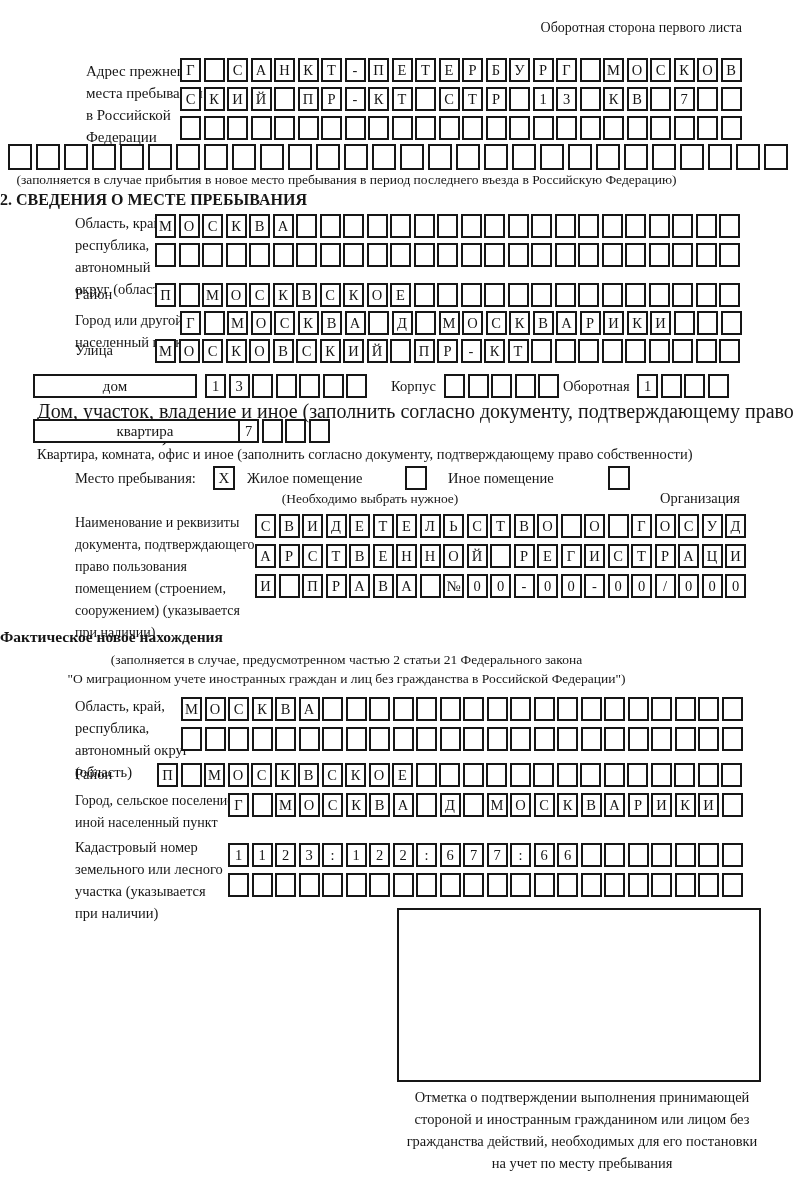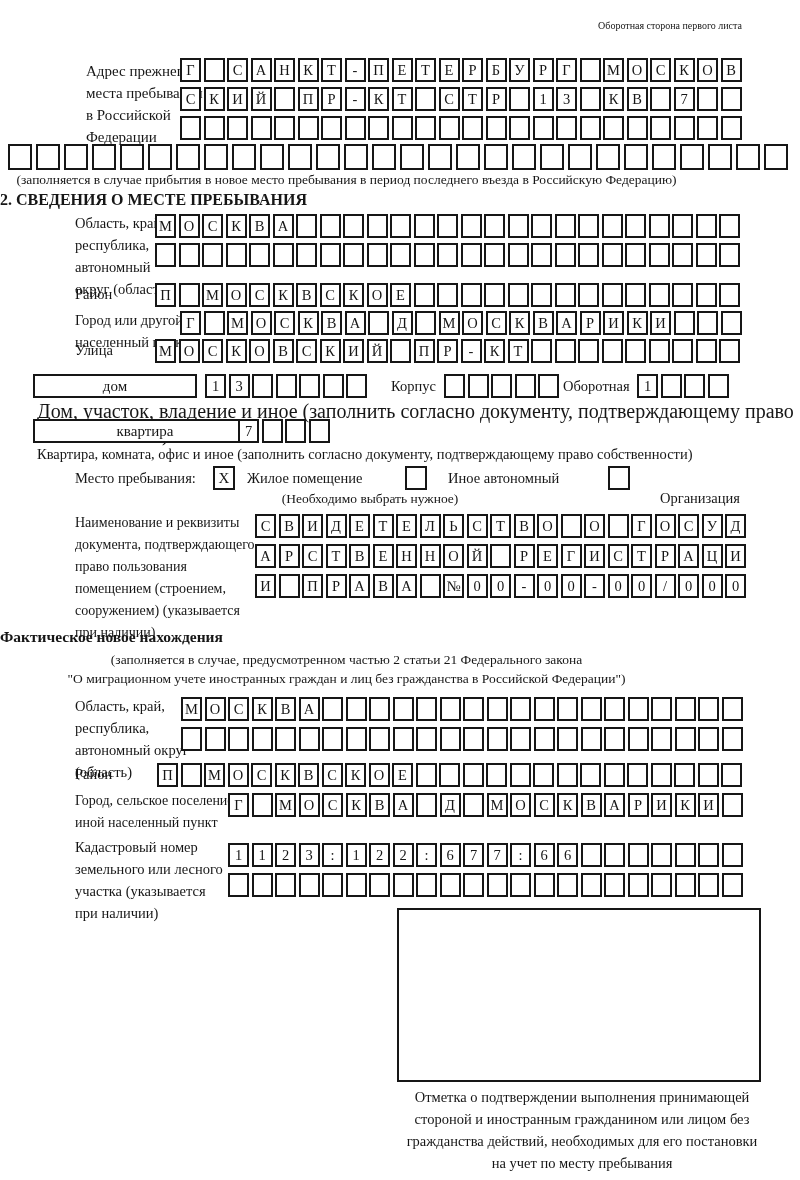--- a/index.html
+++ b/index.html
@@ -29,21 +29,21 @@
     text-align:center;font-size:15px;line-height:20px;
   }
   .cb{
     position:absolute;box-sizing:border-box;width:22px;height:24px;
     border:2px solid #161616;background:#fff;
     text-align:center;font-size:15px;line-height:20px;
   }
   .inline-lbl{position:absolute;font-size:14.5px;line-height:22px;}
 
   
-  .corner-note{position:absolute;top:20px;right:58px;font-size:10px;}
+  .corner-note{position:absolute;top:20px;right:58px;font-size:14px;}
   .lbl-prev{left:86px;top:60px;width:125px;font-size:15px;}
   .g-prev1{left:180px;top:58px;}
   .g-prev2{left:180px;top:87px;}
   .g-prev3{left:180px;top:116px;}
   .g-prev4{left:8px;top:144px;}
   .n-prev{top:172px;}
 
   
   .h-sec2{top:191px;}
   .lbl-region{left:75px;top:212px;width:120px;}
@@ -404,21 +404,21 @@
       <span class="cell"></span>
       <span class="cell"></span>
       <span class="cell"></span>
     </div>
   <div class="small-note n-apt">Квартира, комната, офис и иное (заполнить согласно документу, подтверждающему право собственности)</div>
 
   <div class="inline-lbl lbl-stay">Место пребывания:</div>
   <div class="cb cb1">X</div>
   <div class="inline-lbl lbl-opt1">Жилое помещение</div>
   <div class="cb cb2"></div>
-  <div class="inline-lbl lbl-opt2">Иное автономный</div>
+  <div class="inline-lbl lbl-opt2">Иное помещение</div>
   <div class="cb cb3"></div>
   <div class="inline-lbl lbl-opt3">Организация</div>
   <div class="small-note n-stay">(Необходимо выбрать нужное)</div>
 
   <div class="lbl lbl-doc">Наименование и реквизиты
 документа, подтверждающего
 право пользования
 помещением (строением,
 сооружением) (указывается
 при наличии)</div>

